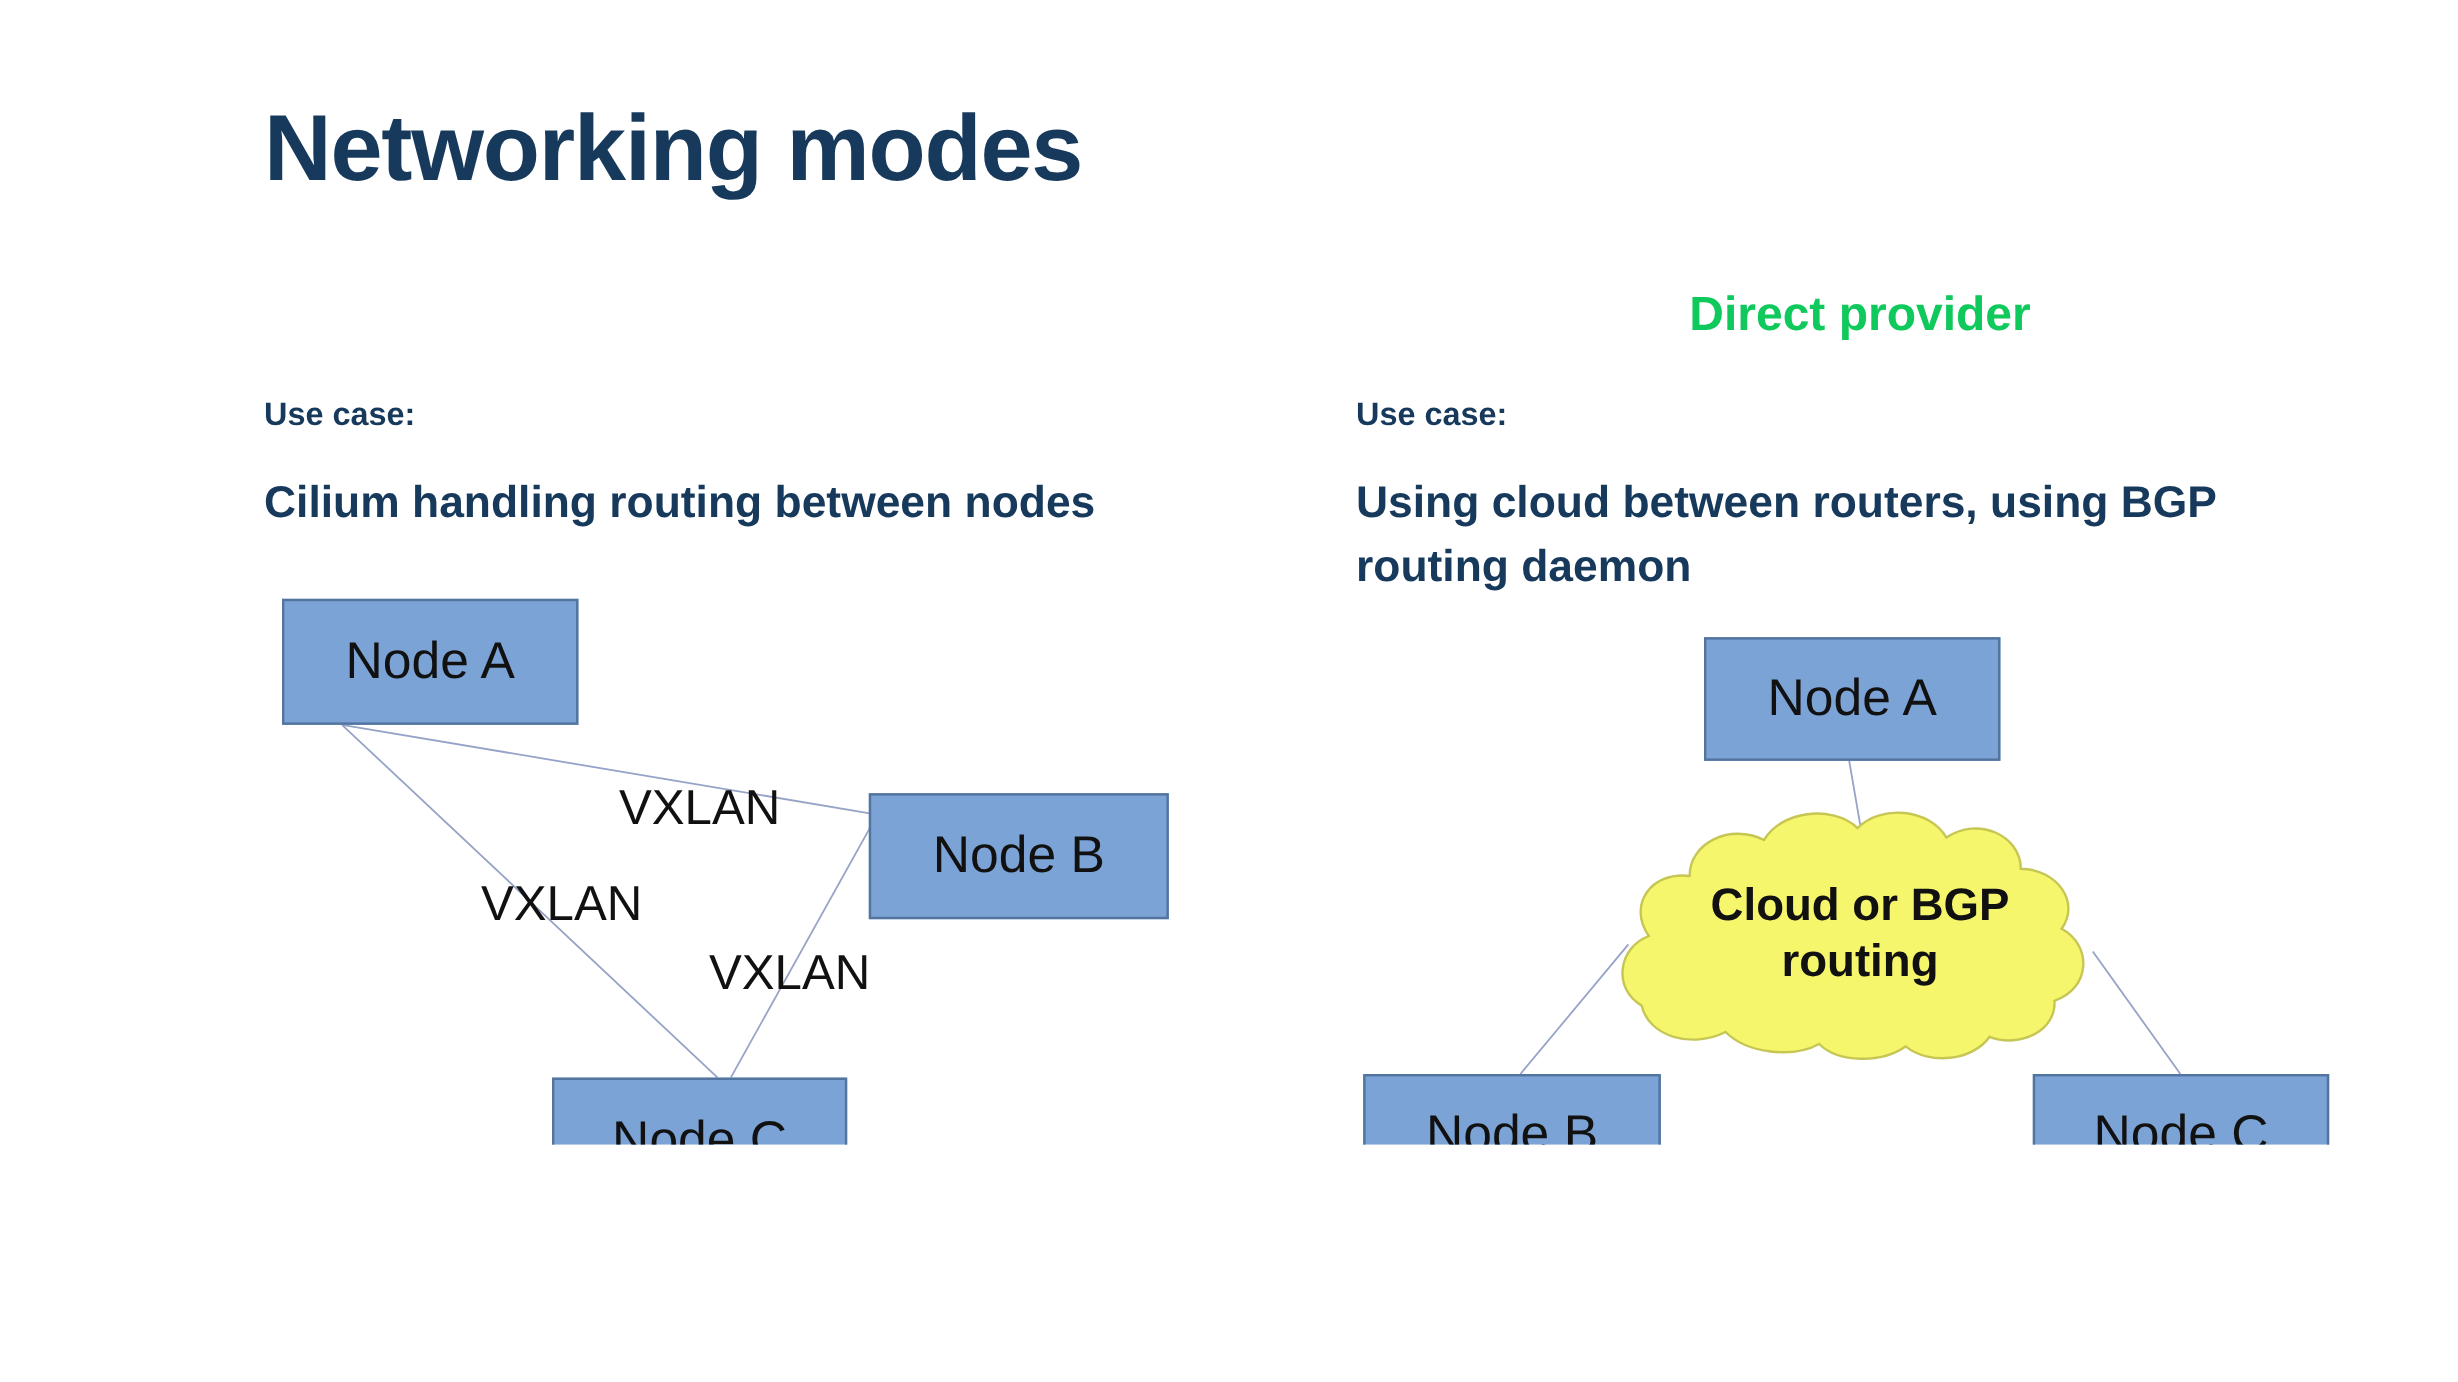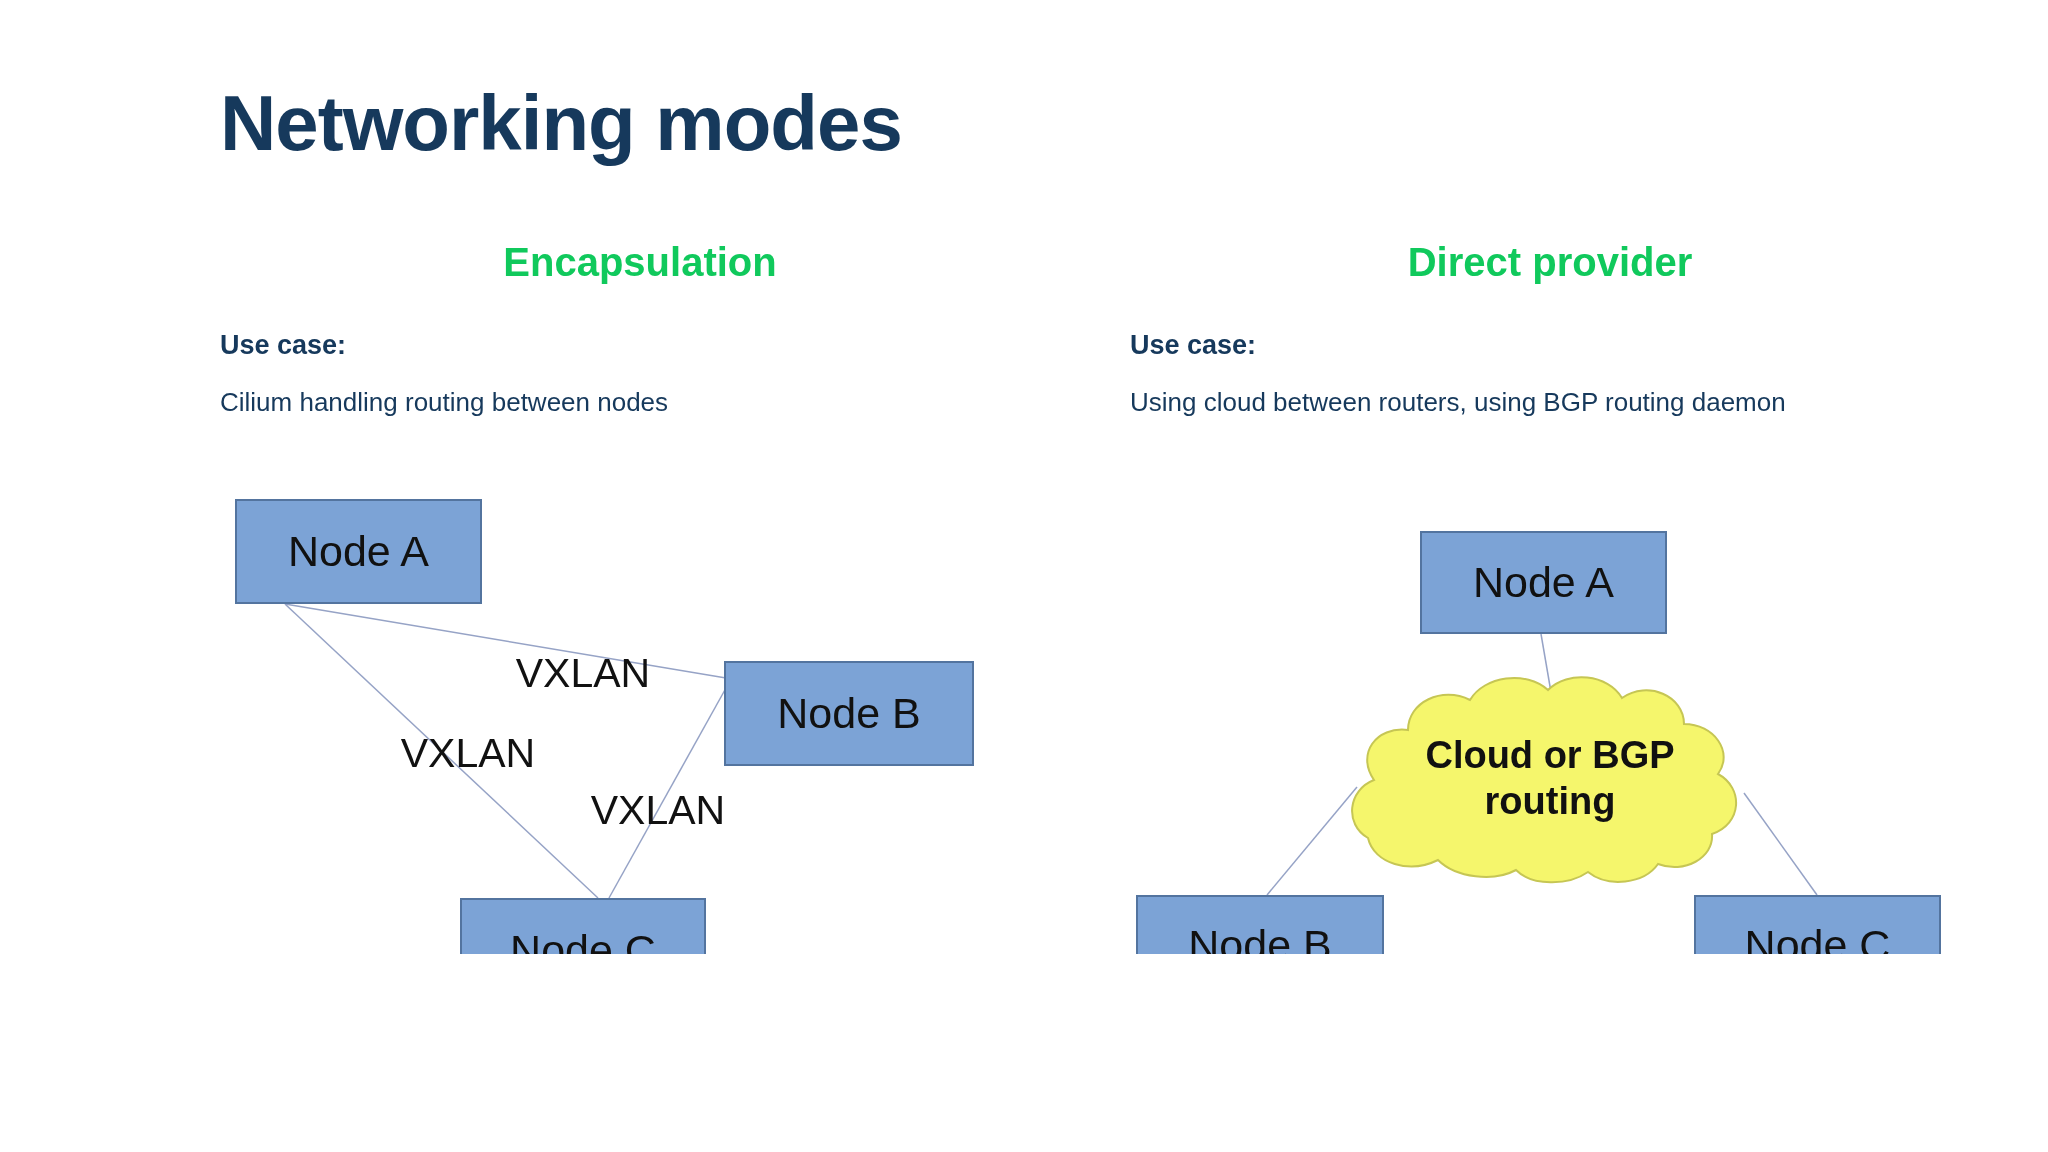--- a/index.html
+++ b/index.html
@@ -16,21 +16,21 @@
     font-size:40px;font-weight:bold;color:var(--green-header,#10c95c);
   }
   .col-header.left{left:220px;}
   .col-header.right{left:1130px;}
   .use-case-label{
     position:absolute;top:330px;font-size:27px;font-weight:bold;color:var(--navy,#16395c);
   }
   .use-case-label.left{left:220px;}
   .use-case-label.right{left:1130px;}
   .use-case-desc{
-    position:absolute;top:376px;font-size:26px;color:var(--navy,#16395c);line-height:53px;
+    position:absolute;top:392px;font-size:37px;color:var(--navy,#16395c);line-height:53px;font-weight:bold;
   }
   .use-case-desc.left{left:220px;width:840px;}
   .use-case-desc.right{left:1130px;width:830px;}
   .diagram{position:absolute;}
   .diagram.left{left:200px;top:460px;width:880px;height:600px;}
   .diagram.right{left:1100px;top:500px;width:900px;height:560px;}
   .diagram svg{position:absolute;left:0;top:0;}
   .node{
     position:absolute;box-sizing:border-box;
     background:var(--node-fill,#7ca3d6);border:2px solid var(--node-border,#53749f);
@@ -55,21 +55,20 @@
     font-size:20px;color:var(--badge-green,#2fae63);font-weight:bold;
   }
 </style>
 </head>
 <body>
 
 <div class="slide">
 
   <div class="title">Networking modes</div>
 
-  <div class="col-header left">Encapsulation</div>
   <div class="col-header right">Direct provider</div>
 
   <div class="use-case-label left">Use case:</div>
   <div class="use-case-desc left">Cilium handling routing between nodes</div>
 
   <div class="use-case-label right">Use case:</div>
   <div class="use-case-desc right">Using cloud between routers, using BGP routing daemon</div>
 
   <div class="diagram left">
     <svg width="880" height="600" viewBox="0 0 880 600">

